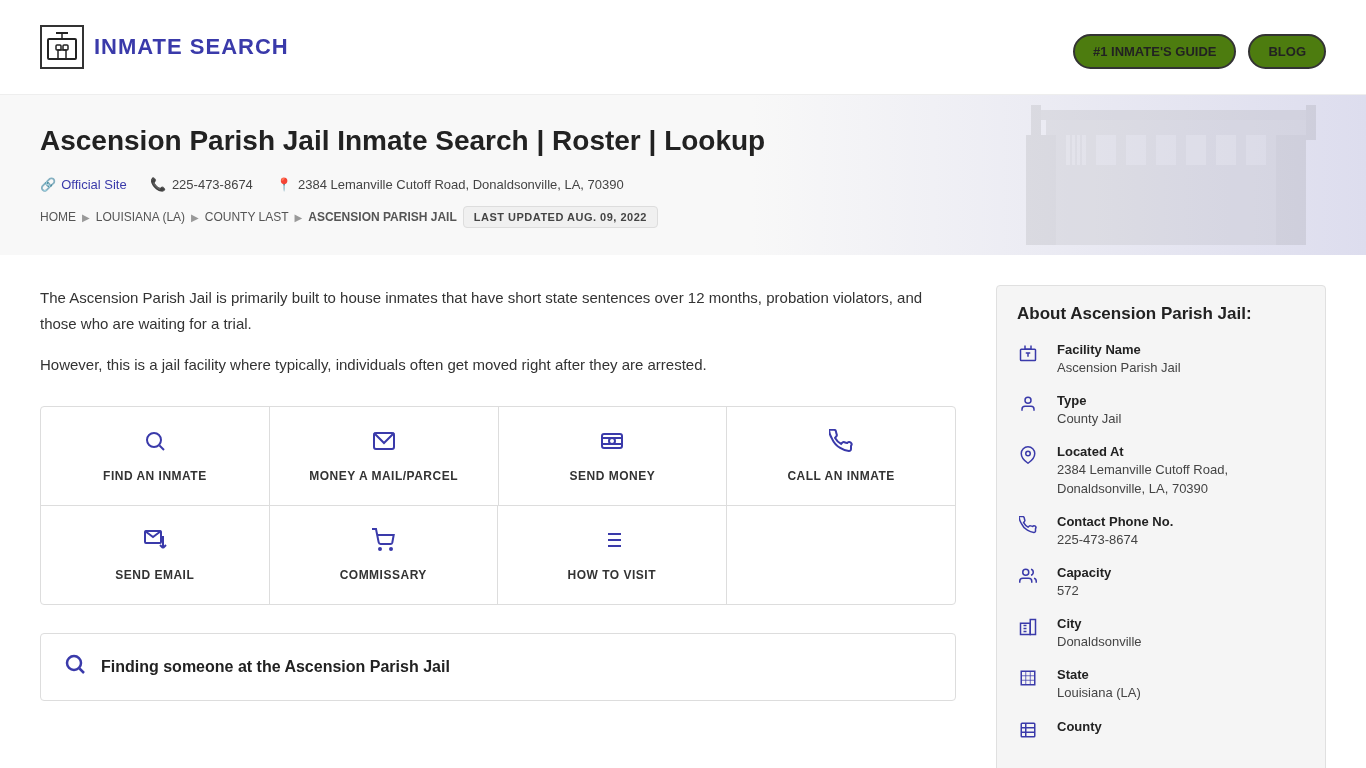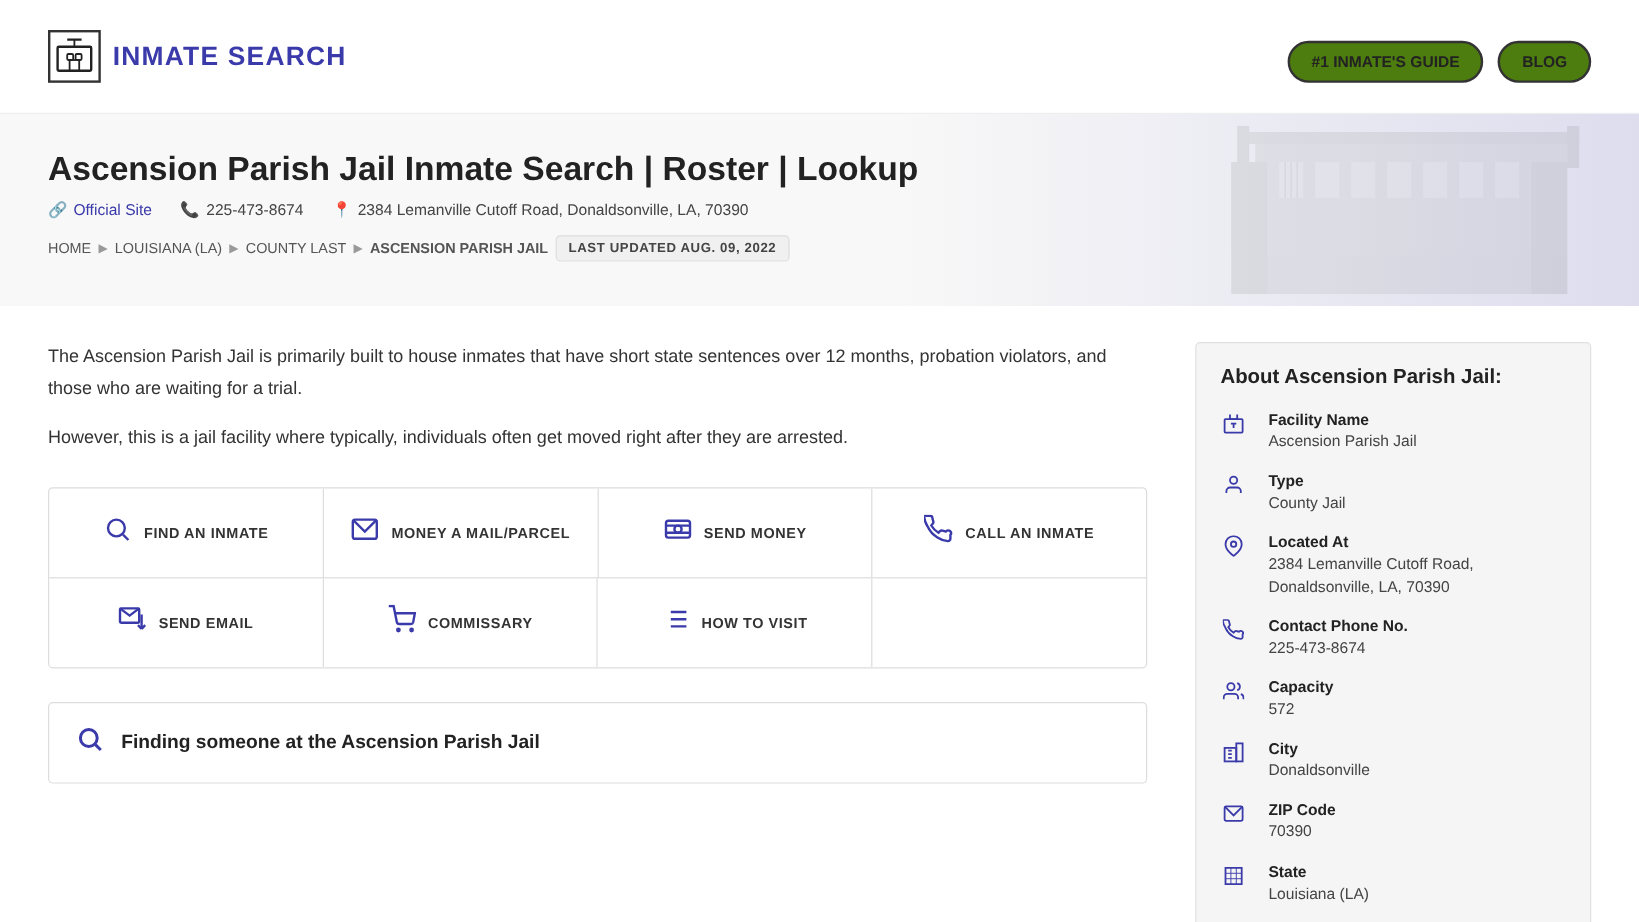--- a/index.html
+++ b/index.html
@@ -64,21 +64,21 @@
       top: 0;
       width: 380px;
       height: 160px;
       opacity: 0.13;
       overflow: hidden;
     }
     .hero h1 {
       font-size: 28px;
       font-weight: 800;
       color: #222;
-      margin-bottom: 10px;
+      margin-bottom: 20px;
     }
     .hero-meta {
       display: flex;
       gap: 24px;
       align-items: center;
       font-size: 13px;
       color: #444;
       margin-bottom: 14px;
       flex-wrap: wrap;
     }
@@ -149,21 +149,21 @@
       margin-bottom: 28px;
     }
     .action-row {
       display: flex;
       border-bottom: 1px solid #ddd;
     }
     .action-row:last-child { border-bottom: none; }
     .action-cell {
       flex: 1;
       display: flex;
-      flex-direction: row;
+      flex-direction: column;
       align-items: center;
       justify-content: center;
       padding: 22px 10px;
       border-right: 1px solid #ddd;
       cursor: pointer;
       text-decoration: none;
       color: #333;
       gap: 10px;
       transition: background 0.15s;
     }
@@ -498,32 +498,20 @@
             <line x1="6" y1="18" x2="10" y2="18"></line>
             <line x1="19" y1="6" x2="19" y2="6"></line>
           </svg>
         </span>
         <div class="about-item-content">
           <div class="about-item-label">City</div>
           <div class="about-item-value">Donaldsonville</div>
         </div>
       </div>
 
-      <div class="about-item">
-        <span class="about-item-icon">
-          <svg width="18" height="18" viewBox="0 0 24 24" fill="none" stroke="#3a3aaa" stroke-width="2">
-            <rect x="2" y="4" width="20" height="16" rx="2"></rect>
-            <polyline points="2,4 12,14 22,4"></polyline>
-          </svg>
-        </span>
-        <div class="about-item-content">
-          <div class="about-item-label">ZIP Code</div>
-          <div class="about-item-value">70390</div>
-        </div>
-      </div>
 
       <div class="about-item">
         <span class="about-item-icon">
           <svg width="18" height="18" viewBox="0 0 24 24" fill="none" stroke="#3a3aaa" stroke-width="2">
             <path d="M3 3h18v18H3z"></path>
             <path d="M3 9h18M3 15h18M9 3v18M15 3v18" stroke-width="1"></path>
           </svg>
         </span>
         <div class="about-item-content">
           <div class="about-item-label">State</div>

